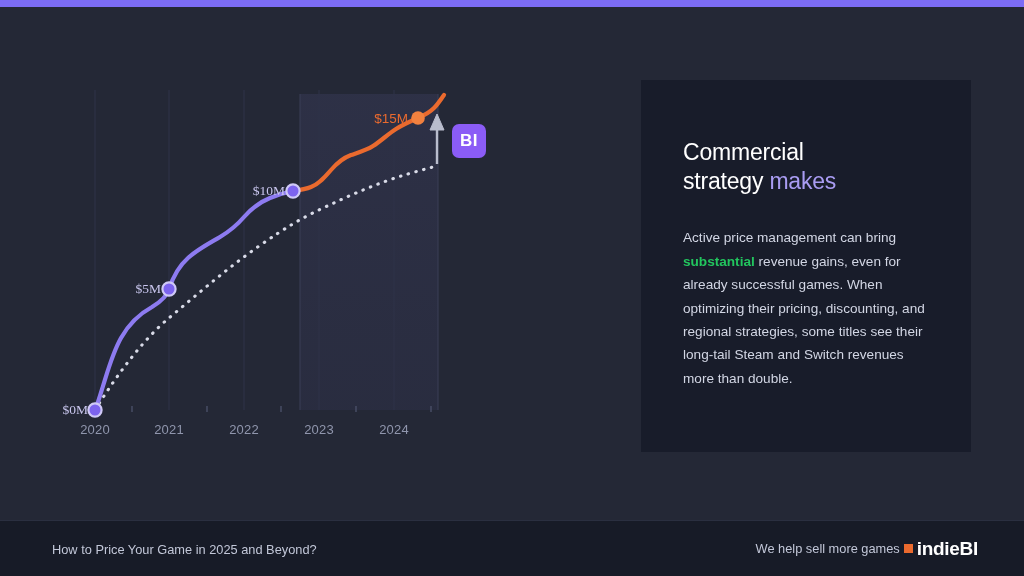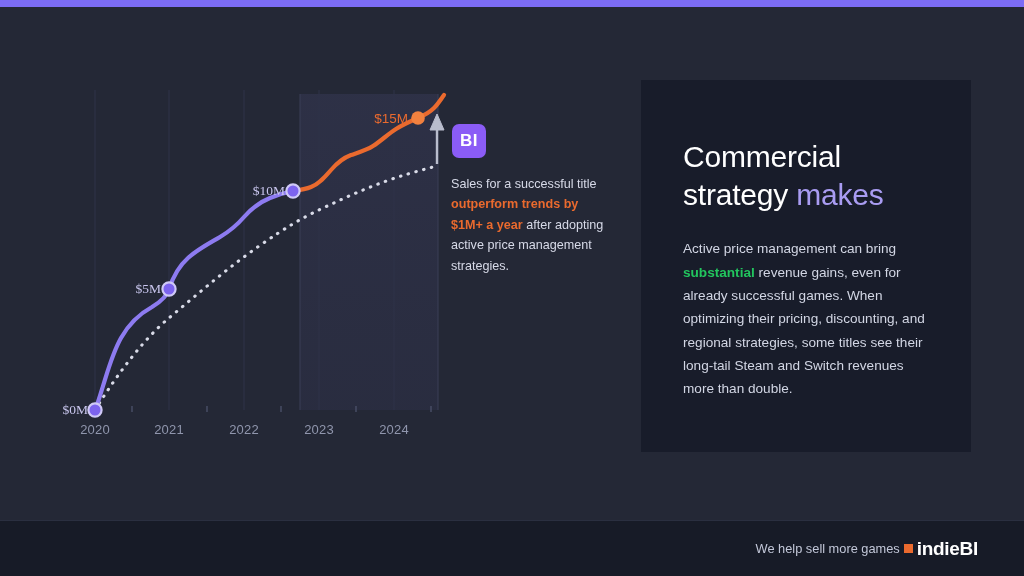--- a/index.html
+++ b/index.html
@@ -108,26 +108,26 @@
   
   #right-panel {
     position: absolute;
     left: 641px; top: 80px;
     width: 330px; height: 372px;
     background: #181c2a;
     box-sizing: border-box;
     padding: 58px 42px 0 42px;
   }
   #panel-heading {
-    font-size: 30px;
+    font-size: 23px;
     line-height: 1.27;
     font-weight: 400;
     color: #ffffff;
     letter-spacing: -.2px;
-    margin: 0 0 23px 0;
+    margin: 0 0 30px 0;
   }
   #panel-heading .accent { color: #a99cf2; }
   #panel-body {
     font-size: 13.6px;
     line-height: 1.72;
     color: #d2d6e4;
     margin: 0;
   }
   #panel-body b { color: #22c55e; font-weight: 700; }
   
@@ -264,35 +264,33 @@
         <span class="legend-swatch" style="background:#ea6a2e;"></span>
         <span>After IndieBI</span>
       </span>
     </div>
   </div>
 
   <div id="bi-badge">
     <span>BI</span>
   </div>
 
-  <div id="callout">
-    <span>Sales for a successful title </span><span class="hl">outperform trends by $1M+ a year</span><span> after adopting active price management strategies.</span>
-  </div>
 
   <div id="right-panel">
     <h1 id="panel-heading">
       <span>Commercial</span><br>
       <span>strategy </span><span class="accent">makes</span><br>
     </h1>
     <p id="panel-body">
       <span>Active price management can bring </span><b>substantial</b><span> revenue gains, even for already successful games. When optimizing their pricing, discounting, and regional strategies, some titles see their long-tail Steam and Switch revenues more than double.</span>
     </p>
   </div>
 
   <div id="footer">
+    <div id="footer-left">How to Price Your Game in 2025 and Beyond?</div>
     <div id="footer-right">
       <span id="footer-tagline">We help sell more games</span>
       <span id="footer-dot" style="background:#ea6a2e;"></span>
       <span id="footer-logo">indieBI</span>
     </div>
   </div>
 
 </div>
 
 </body></html>

